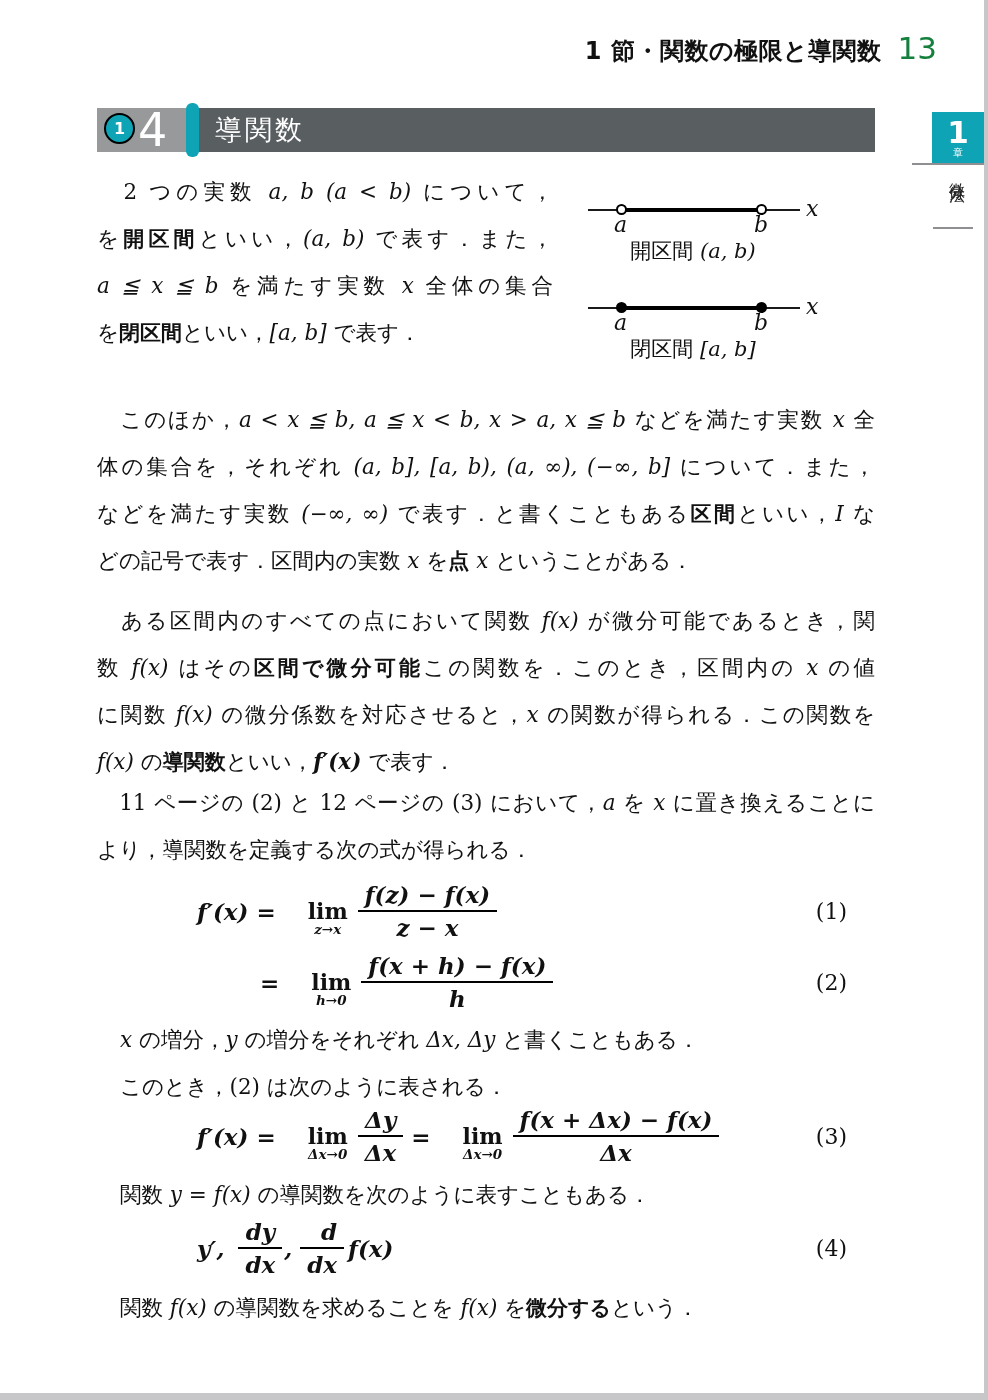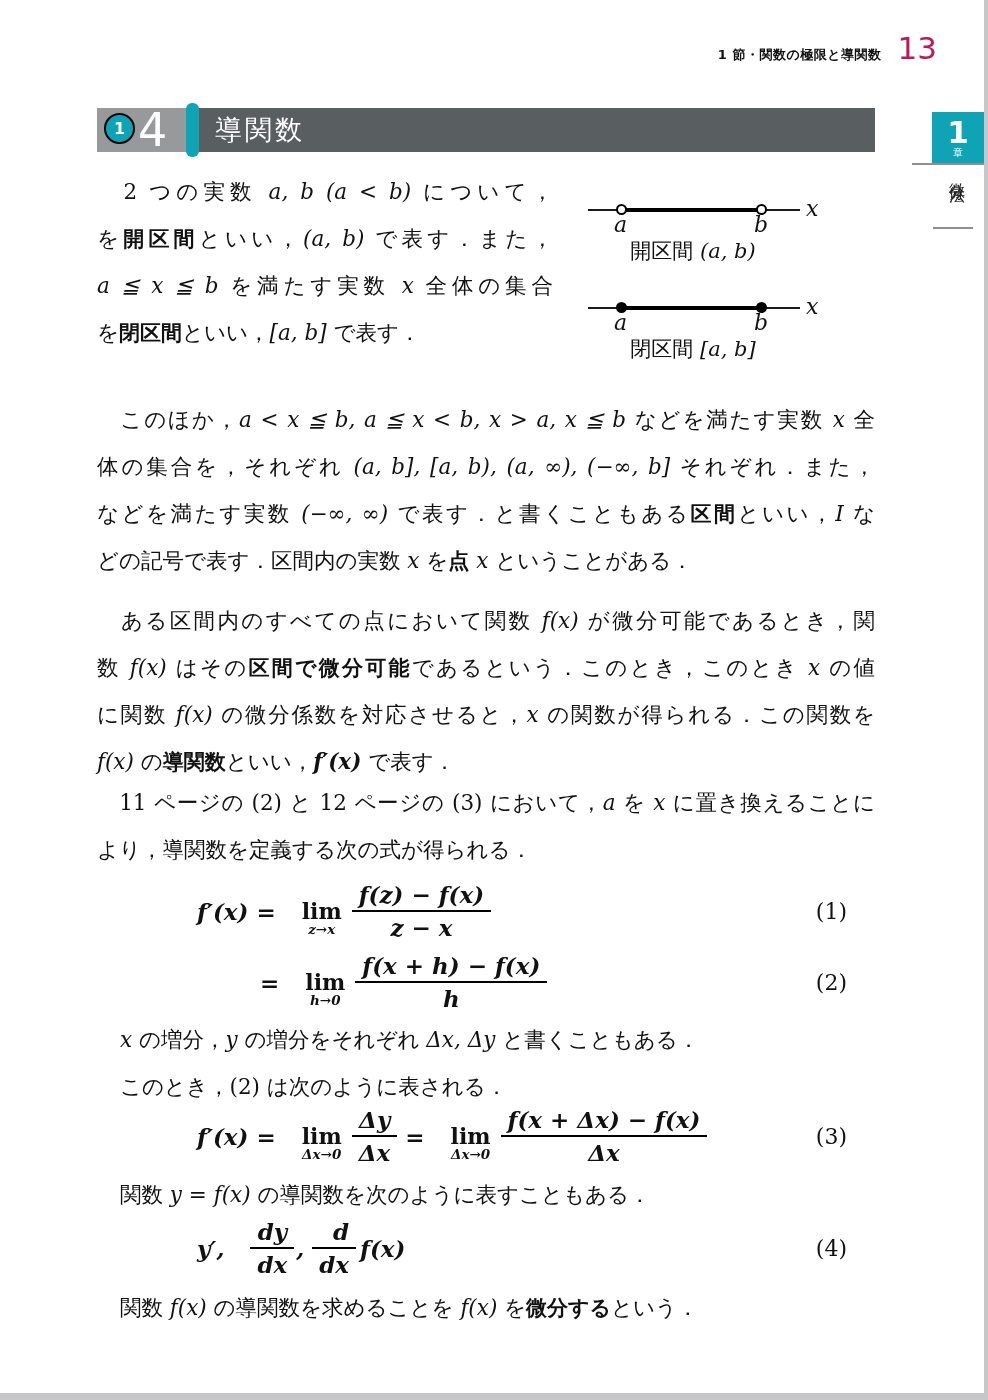--- a/index.html
+++ b/index.html
@@ -6,22 +6,22 @@
   .page {
     position:relative; width:988px; height:1400px; margin:0 auto;
     background:#ffffff; overflow:hidden;
     font-family:"DejaVu Serif", serif; color:#111;
   }
   .edge-right  { position:absolute; left:984px; top:0; width:4px; height:1400px; background:#c7c7c9; }
   .edge-bottom { position:absolute; left:0; top:1393px; width:988px; height:7px; background:#c7c7c9; }
 
   
   .running-head { position:absolute; top:30px; right:51px; display:flex; align-items:baseline; gap:16px; }
-  .running-title { font-family:"DejaVu Sans", sans-serif; font-weight:bold; font-size:13px; letter-spacing:0.5px; }
-  .running-page  { font-family:"DejaVu Sans", sans-serif; font-size:31px; color:#be185d; }
+  .running-title { font-family:"DejaVu Sans", sans-serif; font-weight:bold; font-size:24px; letter-spacing:0.5px; }
+  .running-page  { font-family:"DejaVu Sans", sans-serif; font-size:31px; color:#15803d; }
 
   
   .banner { position:absolute; left:97px; top:108px; width:778px; height:44px; background:#595e61; }
   .banner-left { position:absolute; left:0; top:0; width:90px; height:44px; background:#98999b; }
   .banner-badge {
     position:absolute; left:7px; top:5px; width:31px; height:31px; border-radius:50%;
     background:#0ea3b5; border:2px solid #000; box-sizing:border-box;
     color:#fff; font-family:"DejaVu Sans", sans-serif; font-weight:bold; font-size:16px;
     display:flex; align-items:center; justify-content:center;
   }
@@ -85,21 +85,21 @@
   
   .eq-row {
     position:absolute; left:97px; width:778px; height:72px; box-sizing:border-box;
     display:flex; align-items:center;
     font-size:23px; font-style:italic; font-weight:600; font-family:"DejaVu Serif", serif;
   }
   #eq1 { top:875px;  padding-left:100px; }
   #eq2 { top:946px;  padding-left:163px; }
   #eq3 { top:1100px; padding-left:100px; }
   #eq4 { top:1212px; padding-left:100px; }
-  .lim-stack { display:inline-flex; flex-direction:column; align-items:center; margin:0 10px 0 18px; transform:translateY(7px); }
+  .lim-stack { display:inline-flex; flex-direction:column; align-items:center; margin:0 10px 0 24px; transform:translateY(7px); }
   .lim-word  { font-style:normal; font-weight:700; font-size:22px; line-height:22px; }
   .lim-sub   { font-size:13.5px; line-height:14px; font-weight:700; }
   .frac { display:inline-flex; flex-direction:column; }
   .frac-num { text-align:right; padding:0 7px 3px; line-height:25px; }
   .frac-den { text-align:center; padding:3px 7px 0; line-height:25px; border-top:2px solid #000; }
   .eq-sym { margin:0 8px; }
   .eq-gap { margin-right:8px; }
   .eqno { margin-left:auto; margin-right:28px; font-style:normal; font-weight:400; font-size:22px; }
 </style>
 </head>
@@ -155,27 +155,27 @@
     <div class="pt pt-a closed"></div>
     <div class="pt pt-b closed"></div>
     <div class="dlbl dlbl-a">a</div>
     <div class="dlbl dlbl-b">b</div>
     <div class="dlbl dlbl-x">x</div>
     <div class="dcap"><span class="seg-jp">閉区間 </span><span class="seg-m">[a, b]</span></div>
   </div>
 
   <div class="para" id="p2">
       <div class="tline"><span class="seg-jp">　このほか，</span><span class="seg-m">a &lt; x ≦ b, a ≦ x &lt; b, x &gt; a, x ≦ b</span><span class="seg-jp"> などを満たす実数 </span><span class="seg-m">x</span><span class="seg-jp"> 全</span></div>
-      <div class="tline"><span class="seg-jp">体の集合を，それぞれ </span><span class="seg-m">(a, b], [a, b), (a, ∞), (−∞, b]</span><span class="seg-jp"> それぞれ．また，</span></div>
+      <div class="tline"><span class="seg-jp">体の集合を，それぞれ </span><span class="seg-m">(a, b], [a, b), (a, ∞), (−∞, b]</span><span class="seg-jp"> について．また，</span></div>
       <div class="tline"><span class="seg-jp">などを満たす実数 </span><span class="seg-m">(−∞, ∞)</span><span class="seg-jp"> で表す．と書くこともある</span><span class="seg-b">区間</span><span class="seg-jp">といい，</span><span class="seg-m">I</span><span class="seg-jp"> な</span></div>
       <div class="tline last"><span class="seg-jp">どの記号で表す．区間内の実数 </span><span class="seg-m">x</span><span class="seg-jp"> を</span><span class="seg-b">点</span><span class="seg-jp"> </span><span class="seg-m">x</span><span class="seg-jp"> ということがある．</span></div>
     </div>
   <div class="para" id="p3">
       <div class="tline"><span class="seg-jp">　ある区間内のすべての点において関数 </span><span class="seg-m">f(x)</span><span class="seg-jp"> が微分可能であるとき，関</span></div>
-      <div class="tline"><span class="seg-jp">数 </span><span class="seg-m">f(x)</span><span class="seg-jp"> はその</span><span class="seg-b">区間で微分可能</span><span class="seg-jp">であるという．このとき，このとき </span><span class="seg-m">x</span><span class="seg-jp"> の値</span></div>
+      <div class="tline"><span class="seg-jp">数 </span><span class="seg-m">f(x)</span><span class="seg-jp"> はその</span><span class="seg-b">区間で微分可能</span><span class="seg-jp">この関数を．このとき，区間内の </span><span class="seg-m">x</span><span class="seg-jp"> の値</span></div>
       <div class="tline"><span class="seg-jp">に関数 </span><span class="seg-m">f(x)</span><span class="seg-jp"> の微分係数を対応させると，</span><span class="seg-m">x</span><span class="seg-jp"> の関数が得られる．この関数を</span></div>
       <div class="tline last"><span class="seg-m">f(x)</span><span class="seg-jp"> の</span><span class="seg-b">導関数</span><span class="seg-jp">といい，</span><span class="seg-mb">f′(x)</span><span class="seg-jp"> で表す．</span></div>
     </div>
   <div class="para" id="p4">
       <div class="tline"><span class="seg-jp">　11 ページの (2) と 12 ページの (3) において，</span><span class="seg-m">a</span><span class="seg-jp"> を </span><span class="seg-m">x</span><span class="seg-jp"> に置き換えることに</span></div>
       <div class="tline last"><span class="seg-jp">より，導関数を定義する次の式が得られる．</span></div>
     </div>
 
   <div class="eq-row" id="eq1">
     <span class="eq-gap">f′(x) =</span>
@@ -229,21 +229,21 @@
     </span>
     <span class="eqno">(3)</span>
   </div>
 
   <div class="para" id="p5">
       <div class="tline last"><span class="seg-jp">関数 </span><span class="seg-m">y = f(x)</span><span class="seg-jp"> の導関数を次のように表すこともある．</span></div>
     </div>
 
   <div class="eq-row" id="eq4">
     <span class="eq-gap">y′,</span>
-    <span class="frac" style="margin-left:18px;">
+    <span class="frac" style="margin-left:6px;">
       <span class="frac-num">dy</span>
       <span class="frac-den">dx</span>
     </span>
     <span class="eq-sym" style="margin-left:2px;">,</span>
     <span class="frac">
       <span class="frac-num">d</span>
       <span class="frac-den">dx</span>
     </span>
     <span style="margin-left:4px;">f(x)</span>
     <span class="eqno">(4)</span>

